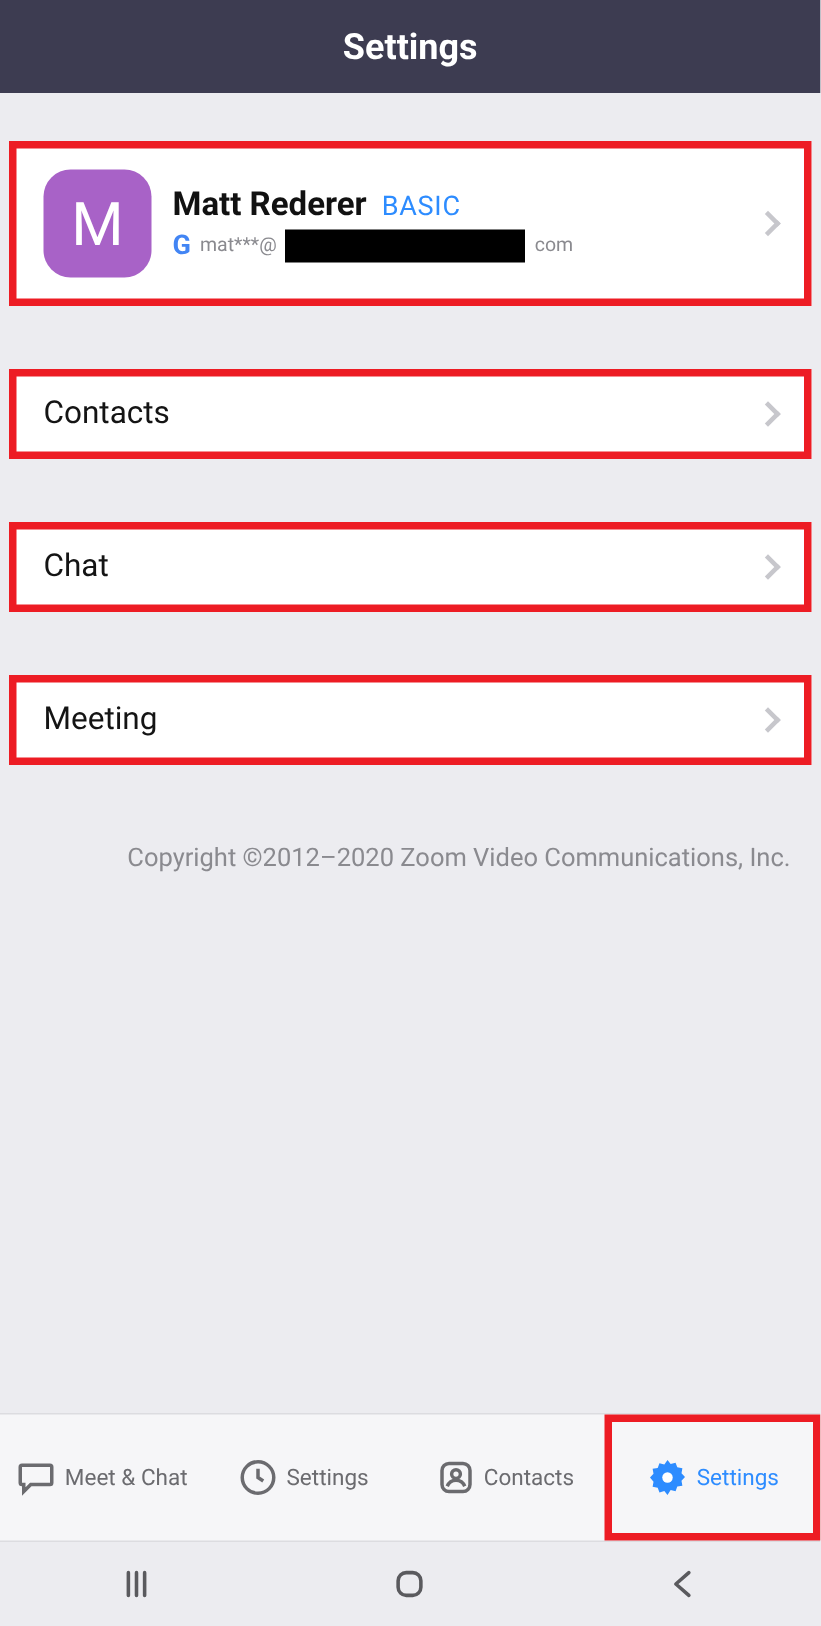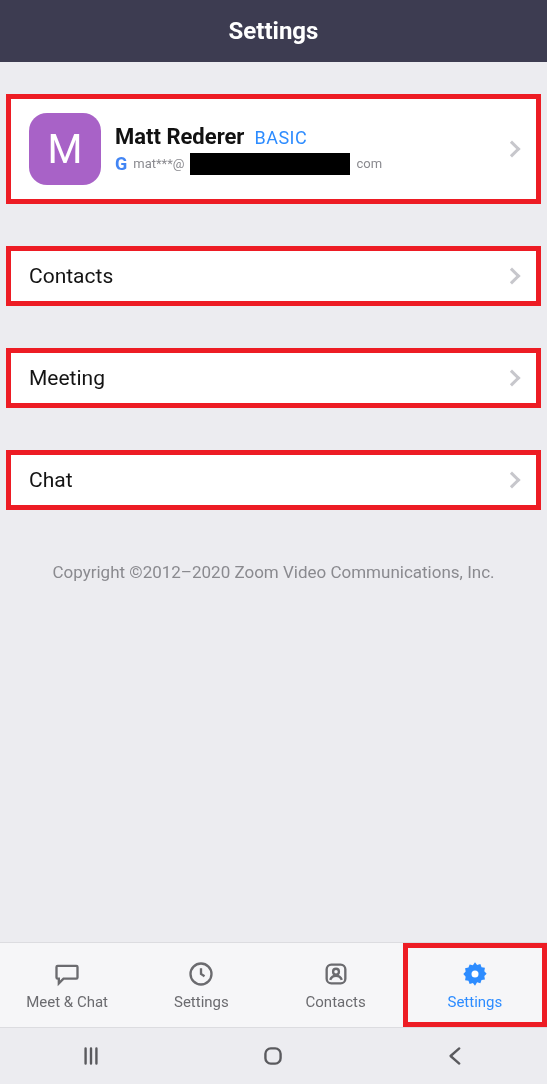--- a/index.html
+++ b/index.html
@@ -62,37 +62,37 @@
     .email-redact { background: #000; width: 160px; height: 22px; display: inline-block; }
     .chevron, .chevron-profile {
       width: 12px; height: 12px;
       border-top: 3px solid #c7c7cc;
       border-right: 3px solid #c7c7cc;
       transform: rotate(45deg);
       margin-left: auto;
     }
     .row-label { font-size: 21px; color: #141414; }
     .copyright {
-      text-align: center;
+      text-align: right;
       color: #8a8a8f;
       font-size: 17px;
       line-height: 1.5;
       margin-top: 50px;
       padding: 0 20px;
     }
     .tabbar {
       height: 86px;
       background: #f6f6f8;
       border-top: 1px solid #dcdce0;
       border-bottom: 1px solid #dcdce0;
       display: flex;
     }
     .tab {
       flex: 1;
-      display: flex; flex-direction: column;
+      display: flex; flex-direction: row;
       align-items: center; justify-content: center;
       gap: 4px;
       color: #6b6b6f;
       font-size: 15px;
     }
     .tab.active { color: #2d8cff; }
     .tab-highlight { border: 5px solid #ed1c24; }
     .tab-icon { width: 30px; height: 30px; display:flex; align-items:center; justify-content:center; }
     .tab svg { stroke: #6b6b6f; fill: none; stroke-width: 2; }
     .tab.active svg.gear { stroke: #2d8cff; fill: #2d8cff; }
@@ -132,26 +132,26 @@
     </div>
     <span class="chevron-profile"></span>
   </div>
 
   <div class="row simple-row highlight">
     <span class="row-label">Contacts</span>
     <span class="chevron"></span>
   </div>
 
   <div class="row simple-row highlight">
+    <span class="row-label">Chat</span>
+    <span class="chevron"></span>
+  </div>
+
+  <div class="row simple-row highlight">
     <span class="row-label">Meeting</span>
-    <span class="chevron"></span>
-  </div>
-
-  <div class="row simple-row highlight">
-    <span class="row-label">Chat</span>
     <span class="chevron"></span>
   </div>
 
 
   <div class="copyright">
     <div>Copyright ©2012–2020 Zoom Video Communications, Inc.</div>
   </div>
 
 </div>
 

